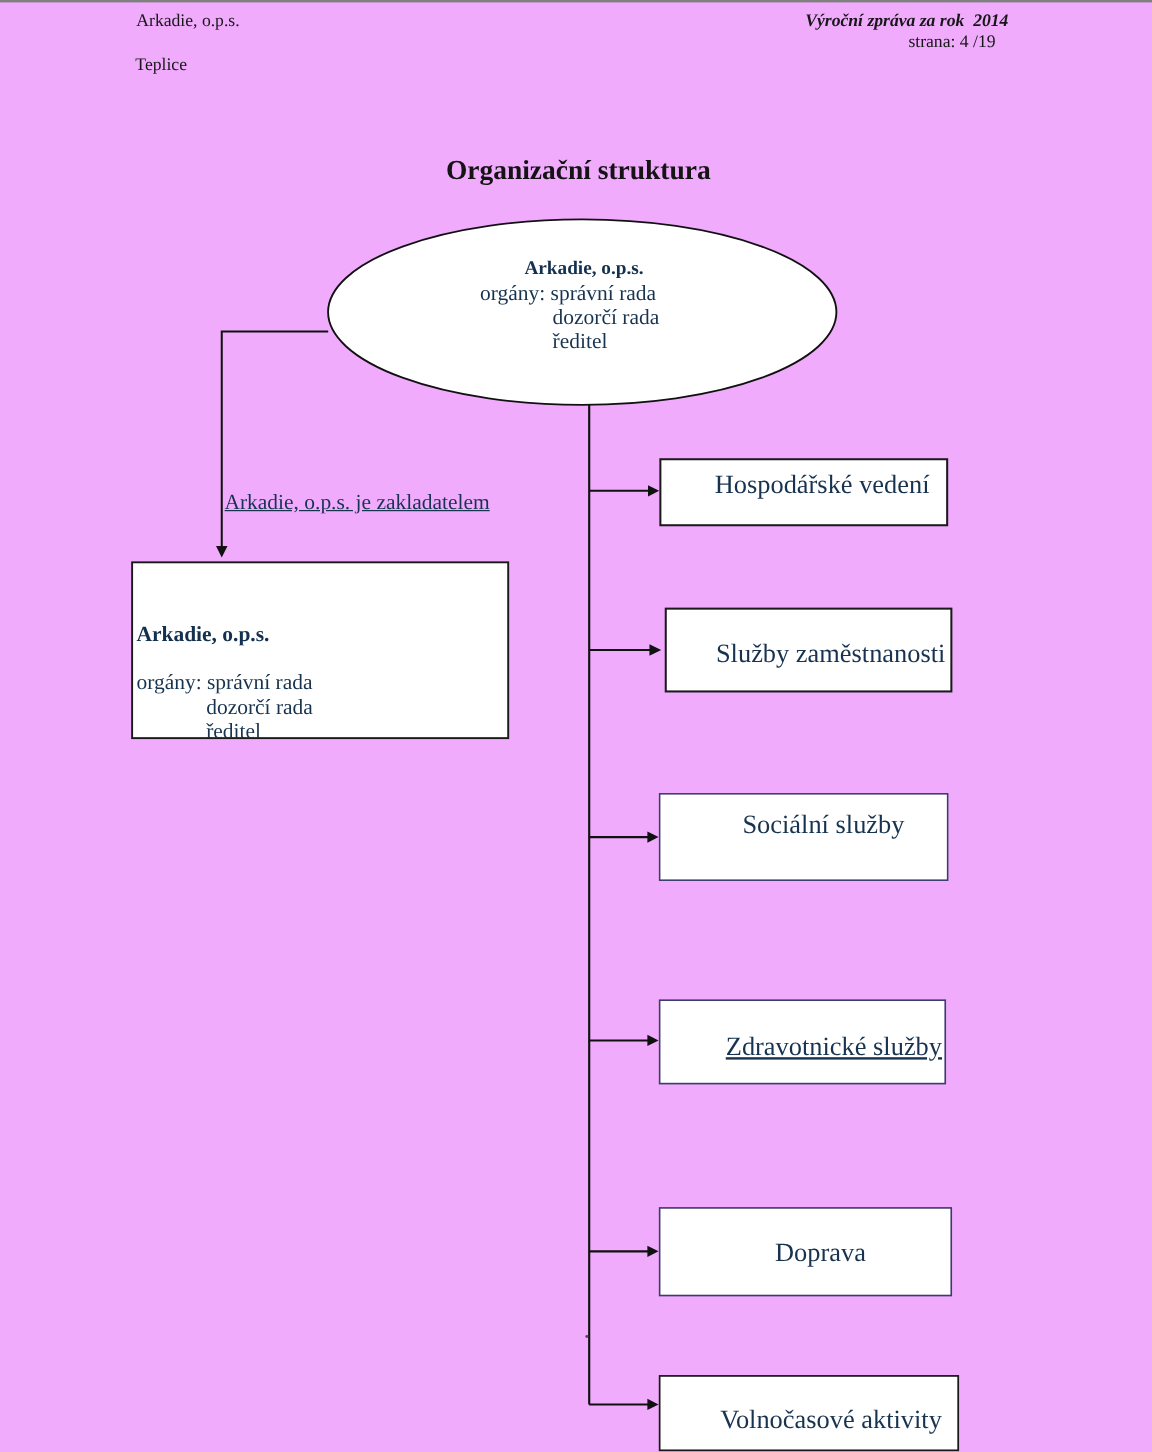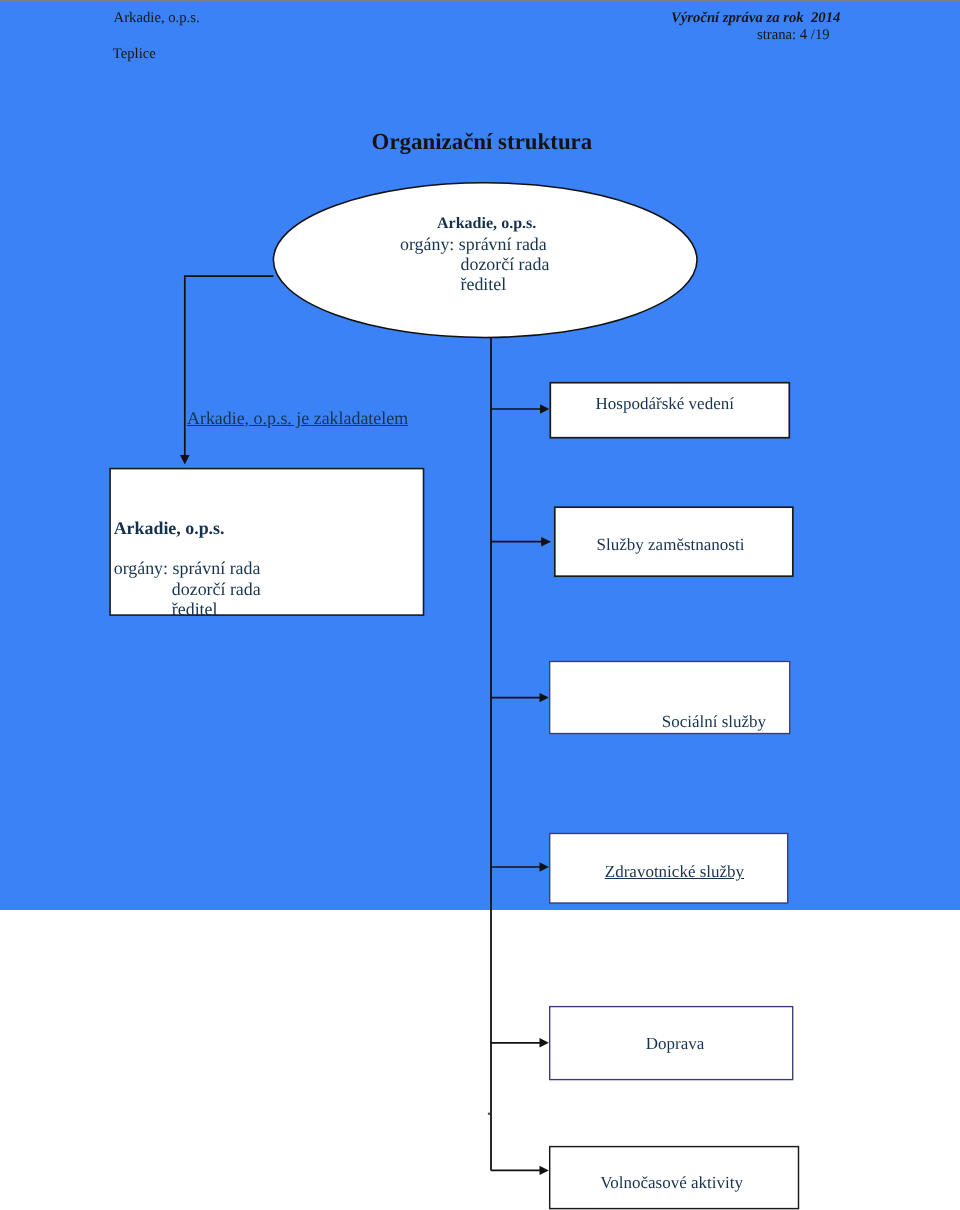--- a/index.html
+++ b/index.html
@@ -1,21 +1,21 @@
 <!DOCTYPE html>
 <html><head>
 <meta charset="utf-8">
 <title>Organizační struktura</title>
 <style>
   html,body{margin:0;padding:0;}
   body{width:960px;height:1210px;background:#ffffff;color:#000;overflow:hidden;
        font-family:"Liberation Serif",serif;
        -webkit-font-smoothing:antialiased;text-rendering:geometricPrecision;}
 
-  #page{position:absolute;left:0;top:0;width:960px;height:910px;background:#3b82f6;}
+  #page{position:absolute;left:0;top:0;width:960px;height:1210px;background:#f0abfc;}
   #topbar{position:absolute;left:0;top:0;width:960px;height:2px;background:#7f7f7f;}
 
   
   .hdr,#title,.txt,.rb{transform:translateZ(0);}
 
   .hdr{position:absolute;white-space:pre;color:#171717;font-size:14.7px;line-height:17.8px;}
   #hdr-l1{left:113.6px;top:9.8px;}
   #hdr-l2{left:112.8px;top:27.6px;font-style:italic;}
   #hdr-l3{left:112.8px;top:45.5px;}
   #hdr-r1{left:671.0px;top:9.6px;font-style:italic;font-weight:bold;}
@@ -38,21 +38,21 @@
   
   #cap{left:187.0px;top:408px;text-decoration:underline;}
 
   
   #lb-1{left:113.7px;top:497.3px;}
   #lb-2{left:113.7px;top:517.6px;}
   #lb-3{left:113.7px;top:558.2px;}
   #lb-4{left:171.8px;top:578.8px;}
   #lb-5{left:171.8px;top:599.2px;}
 
-  .rb{position:absolute;white-space:nowrap;color:#17334f;font-size:17px;line-height:20.3px;}
+  .rb{position:absolute;white-space:nowrap;color:#17334f;font-size:22px;line-height:20.3px;}
 </style>
 </head>
 <body style="background: rgb(255, 255, 255);">
 
 <div id="page">
 
   <div id="topbar" style="background: rgb(127, 127, 127);"></div>
 
   <div class="hdr" id="hdr-l1">Arkadie, o.p.s.</div>
   <div class="hdr" id="hdr-l3">Teplice</div>
@@ -112,19 +112,19 @@
   <div class="txt" id="cap">Arkadie, o.p.s. je zakladatelem</div>
 
   <div class="txt bold" id="lb-2">Arkadie, o.p.s.</div>
   <div class="txt" id="lb-3"><span>orgány:</span> <span>správní rada</span></div>
   <div class="txt" id="lb-4">dozorčí rada</div>
   <div class="txt" id="lb-5">ředitel</div>
 
   <div id="division-labels">
       <div class="rb" style="left: 595.6px; top: 394.2px;">Hospodářské vedení</div>
       <div class="rb" style="left: 596.6px; top: 535.1px;">Služby zaměstnanosti</div>
-      <div class="rb" style="left: 618.7px; top: 712px; margin-left: 43px;">Sociální služby</div>
+      <div class="rb" style="left: 618.7px; top: 677px;">Sociální služby</div>
       <div class="rb" style="left: 604.8px; top: 861.9px; text-decoration: underline;">Zdravotnické služby</div>
       <div class="rb" style="left: 645.8px; top: 1034.2px;">Doprava</div>
       <div class="rb" style="left: 600.2px; top: 1173.1px;">Volnočasové aktivity</div>
     </div>
 
 </div>
 
 </body></html>

